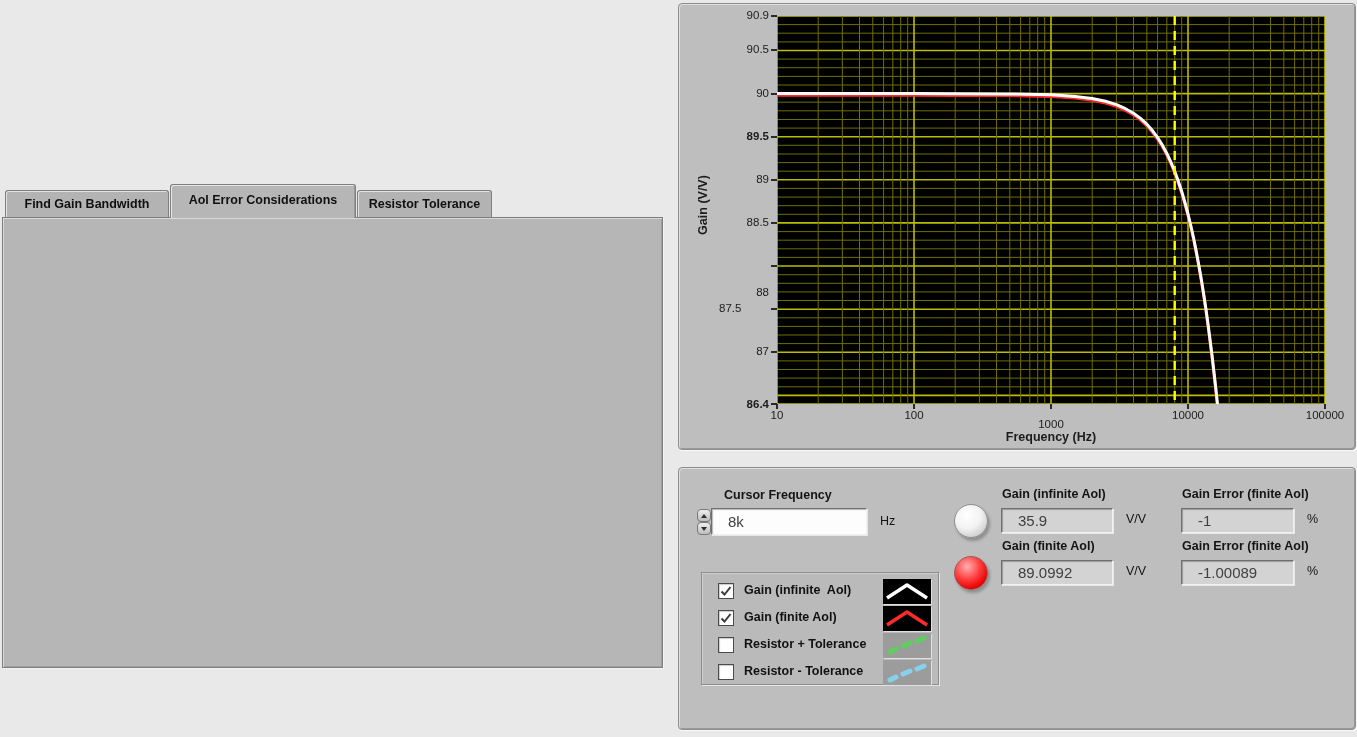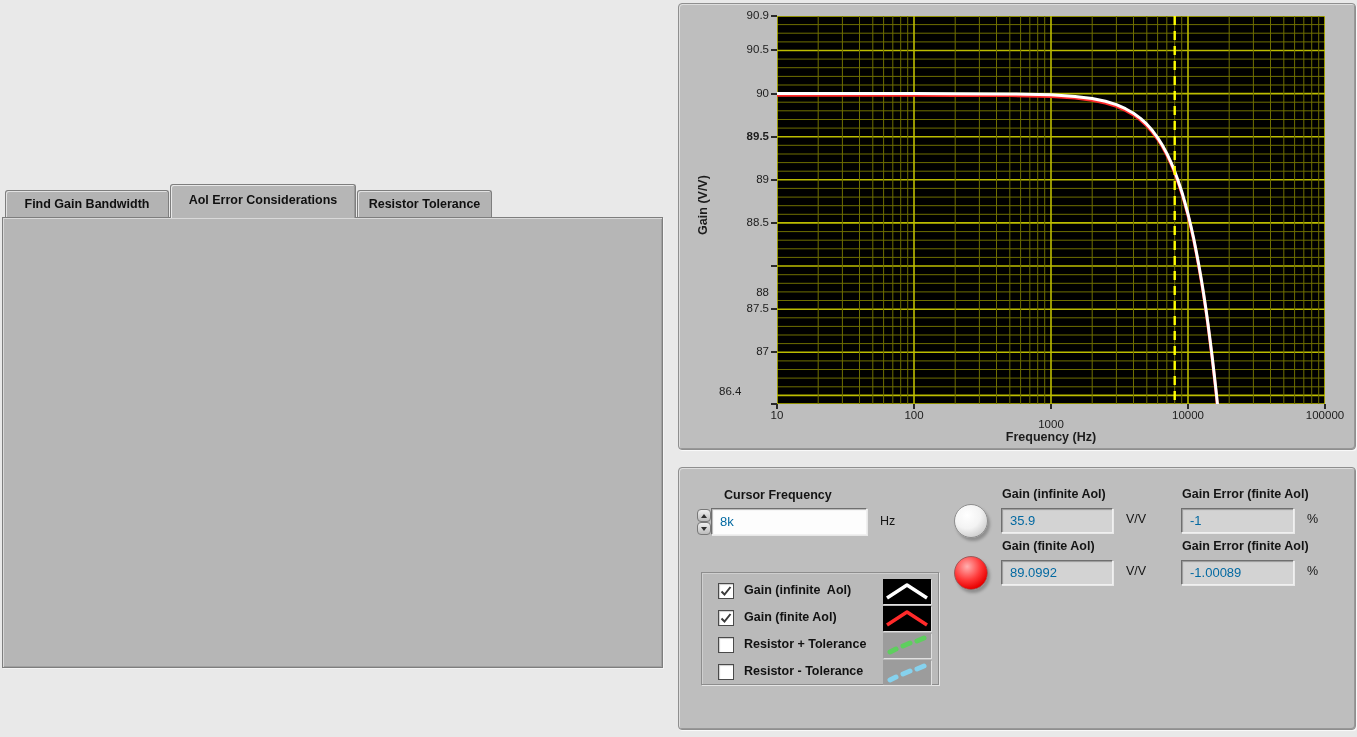--- a/index.html
+++ b/index.html
@@ -41,23 +41,23 @@
     box-shadow: inset 1px 1px 0 #d9d9d9, inset -1px -1px 0 #a0a0a0, 1px 1px 0 #f4f4f4;
     z-index: 1;
   }
 
   
   .lv-field {
     position: absolute;
     border: 1px solid;
     border-color: #6f6f6f #f0f0f0 #f0f0f0 #6f6f6f;
     box-shadow: inset 1px 1px 1px rgba(0,0,0,0.28), 1px 1px 0 rgba(255,255,255,0.65);
-    font-size: 13px;
-    color: #0369a1;
-    padding-left: 8px;
+    font-size: 15px;
+    color: #404040;
+    padding-left: 16px;
     white-space: nowrap;
     overflow: hidden;
   }
   .lv-field.control   { background: #fdfdfd; }
   .lv-field.indicator { background: #d3d3d3; }
 
   
   .spinner { position: absolute; width: 14px; height: 27px; }
   .spin-btn {
     position: absolute; left: 0; width: 14px; height: 13px;
@@ -258,25 +258,25 @@
       <div class="tick-label" style="left: 40px; top: 83px; width: 50px; text-align: right;">90</div>
       <div class="tick-mark" style="left: 92px; top: 89px; width: 6px; height: 2px;"></div>
       <div class="tick-label" style="left: 40px; top: 126px; width: 50px; text-align: right; font-weight: bold;">89.5</div>
       <div class="tick-mark" style="left: 92px; top: 132px; width: 6px; height: 2px;"></div>
       <div class="tick-label" style="left: 40px; top: 169px; width: 50px; text-align: right;">89</div>
       <div class="tick-mark" style="left: 92px; top: 175px; width: 6px; height: 2px;"></div>
       <div class="tick-label" style="left: 40px; top: 212px; width: 50px; text-align: right;">88.5</div>
       <div class="tick-mark" style="left: 92px; top: 218px; width: 6px; height: 2px;"></div>
       <div class="tick-label" style="left: 40px; top: 255px; width: 50px; text-align: right; margin-top: 27px;">88</div>
       <div class="tick-mark" style="left: 92px; top: 261px; width: 6px; height: 2px;"></div>
-      <div class="tick-label" style="left: 40px; top: 298px; width: 50px; text-align: right;">87.5</div>
+      <div class="tick-label" style="left: 40px; top: 298px; width: 50px; ">87.5</div>
       <div class="tick-mark" style="left: 92px; top: 304px; width: 6px; height: 2px;"></div>
       <div class="tick-label" style="left: 40px; top: 341px; width: 50px; text-align: right;">87</div>
       <div class="tick-mark" style="left: 92px; top: 347px; width: 6px; height: 2px;"></div>
-      <div class="tick-label" style="left: 40px; top: 381px; width: 50px; text-align: left;">86.4</div>
+      <div class="tick-label" style="left: 40px; top: 394px; width: 50px; text-align: right; font-weight: bold;">86.4</div>
       <div class="tick-mark" style="left: 92px; top: 399px; width: 6px; height: 2px;"></div>
     </div>
   <div id="x-ticks">
       <div class="tick-label" style="left: 58px; top: 405px; width: 80px; text-align: center;">10</div>
       <div class="tick-mark" style="left: 97px; top: 400px; width: 2px; height: 5px;"></div>
       <div class="tick-label" style="left: 195px; top: 405px; width: 80px; text-align: center;">100</div>
       <div class="tick-mark" style="left: 234px; top: 400px; width: 2px; height: 5px;"></div>
       <div class="tick-label" style="left: 332px; top: 414px; width: 80px; text-align: center;">1000</div>
       <div class="tick-mark" style="left: 371px; top: 400px; width: 2px; height: 5px;"></div>
       <div class="tick-label" style="left: 469px; top: 405px; width: 80px; text-align: center;">10000</div>

